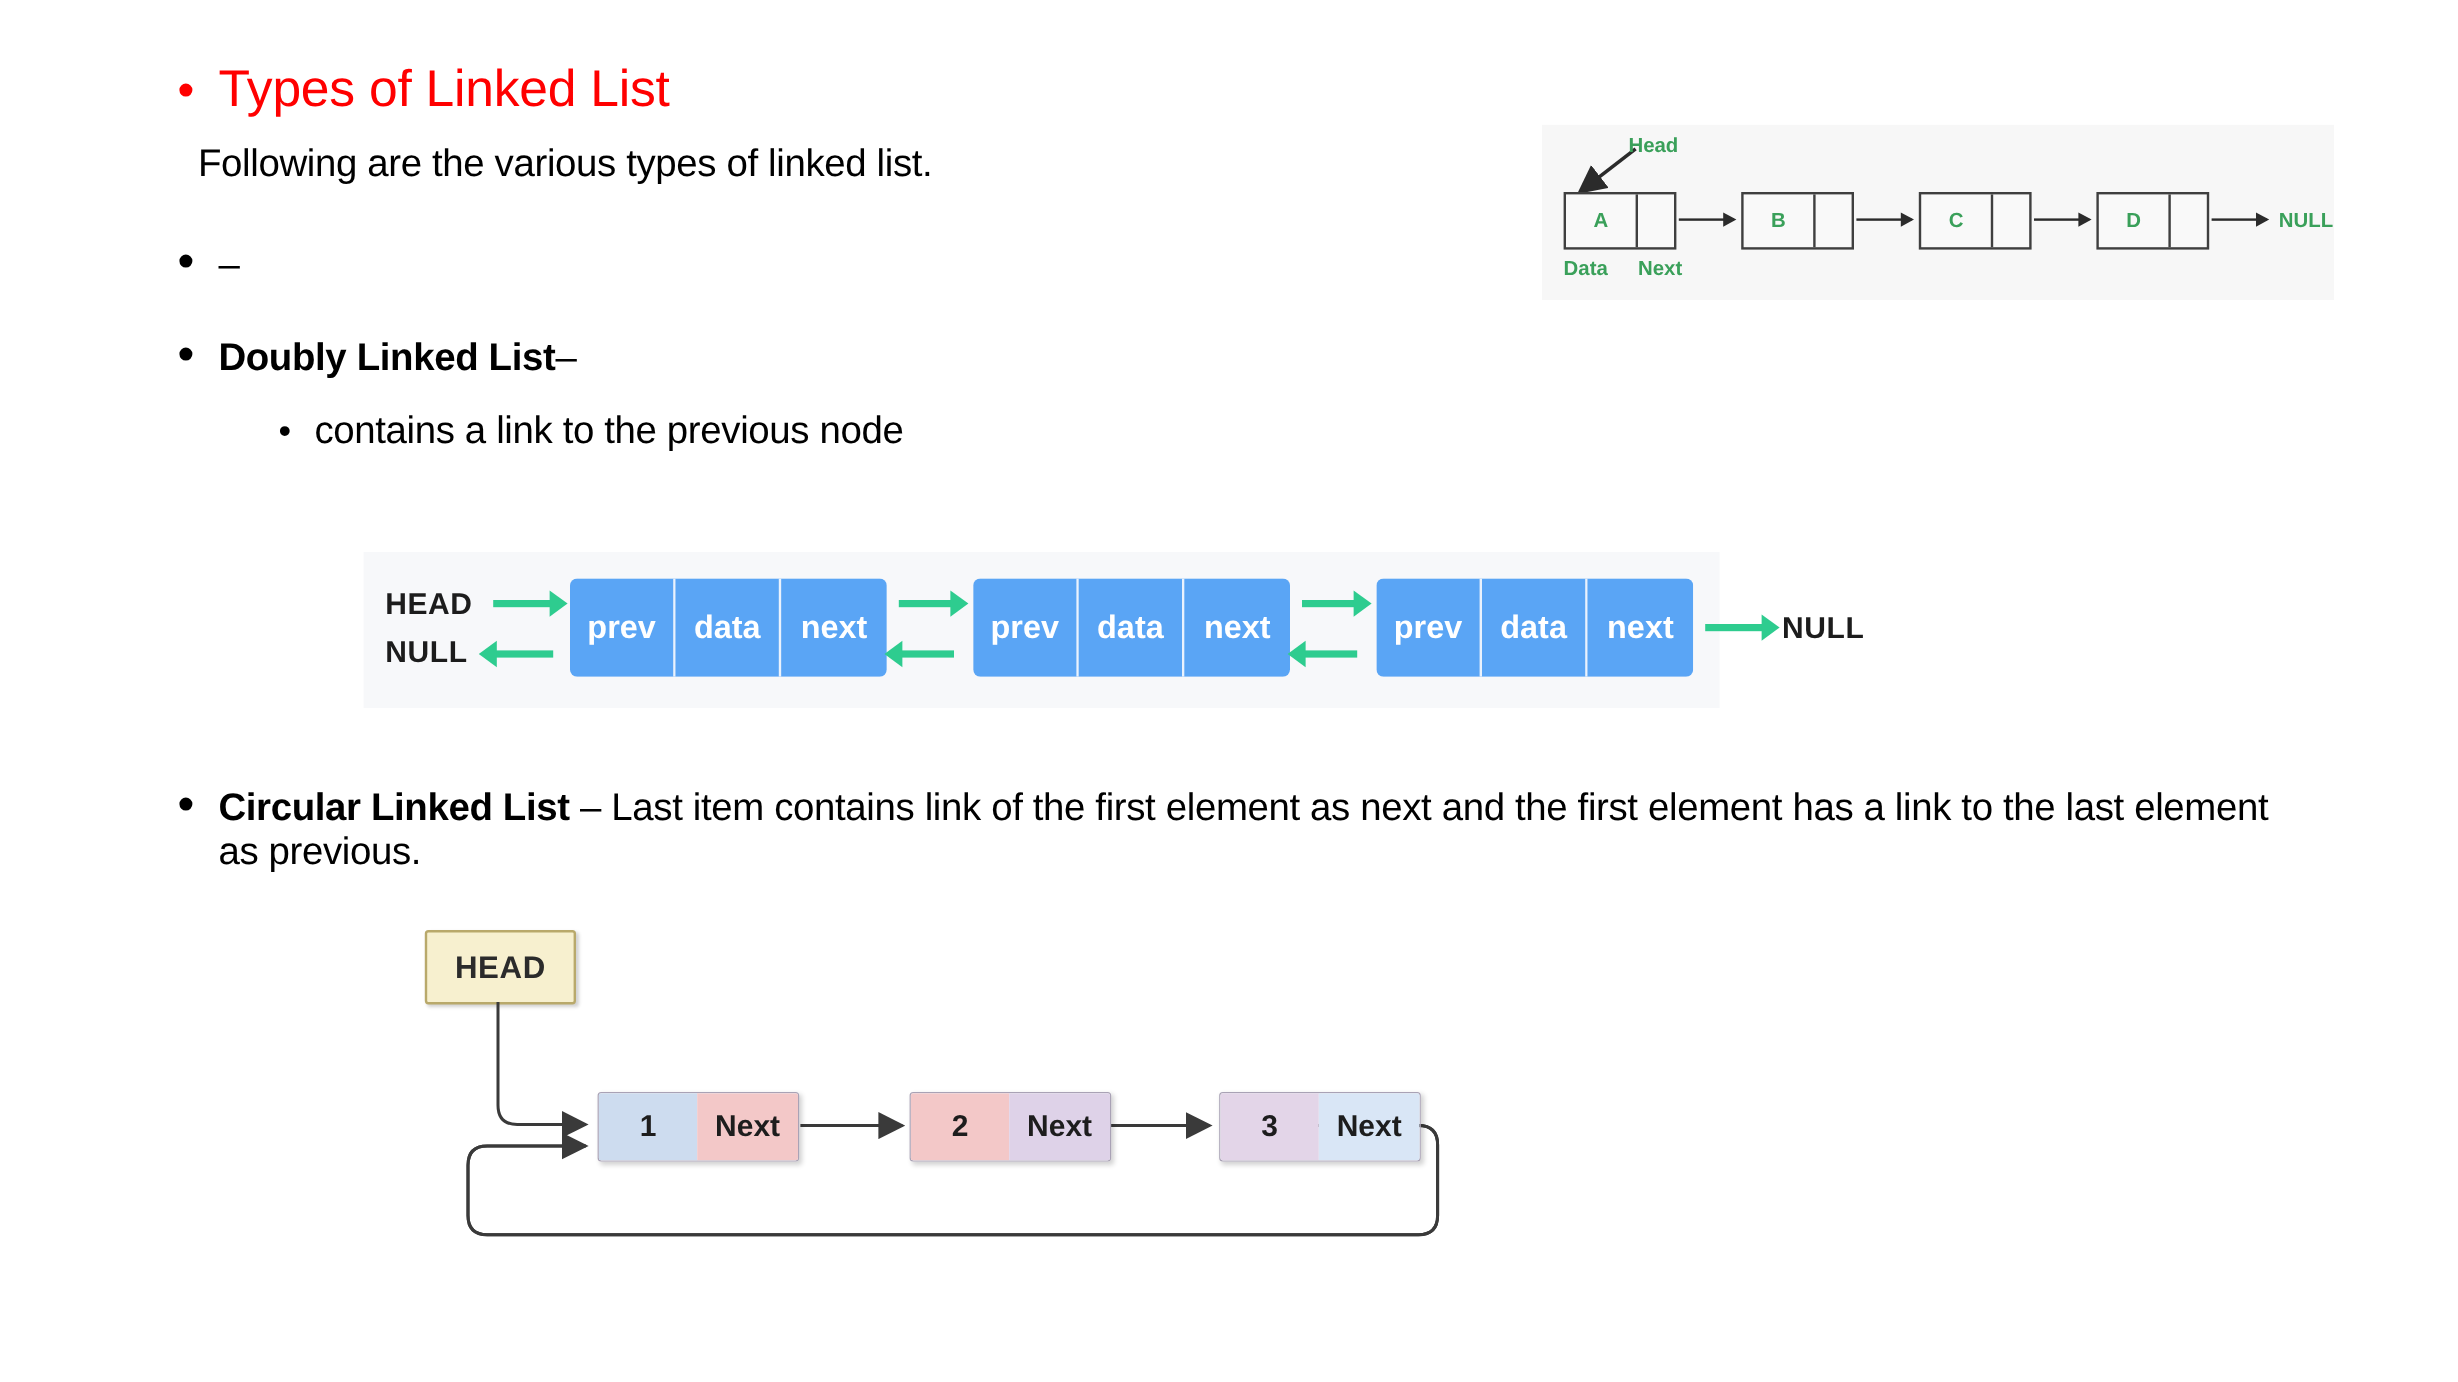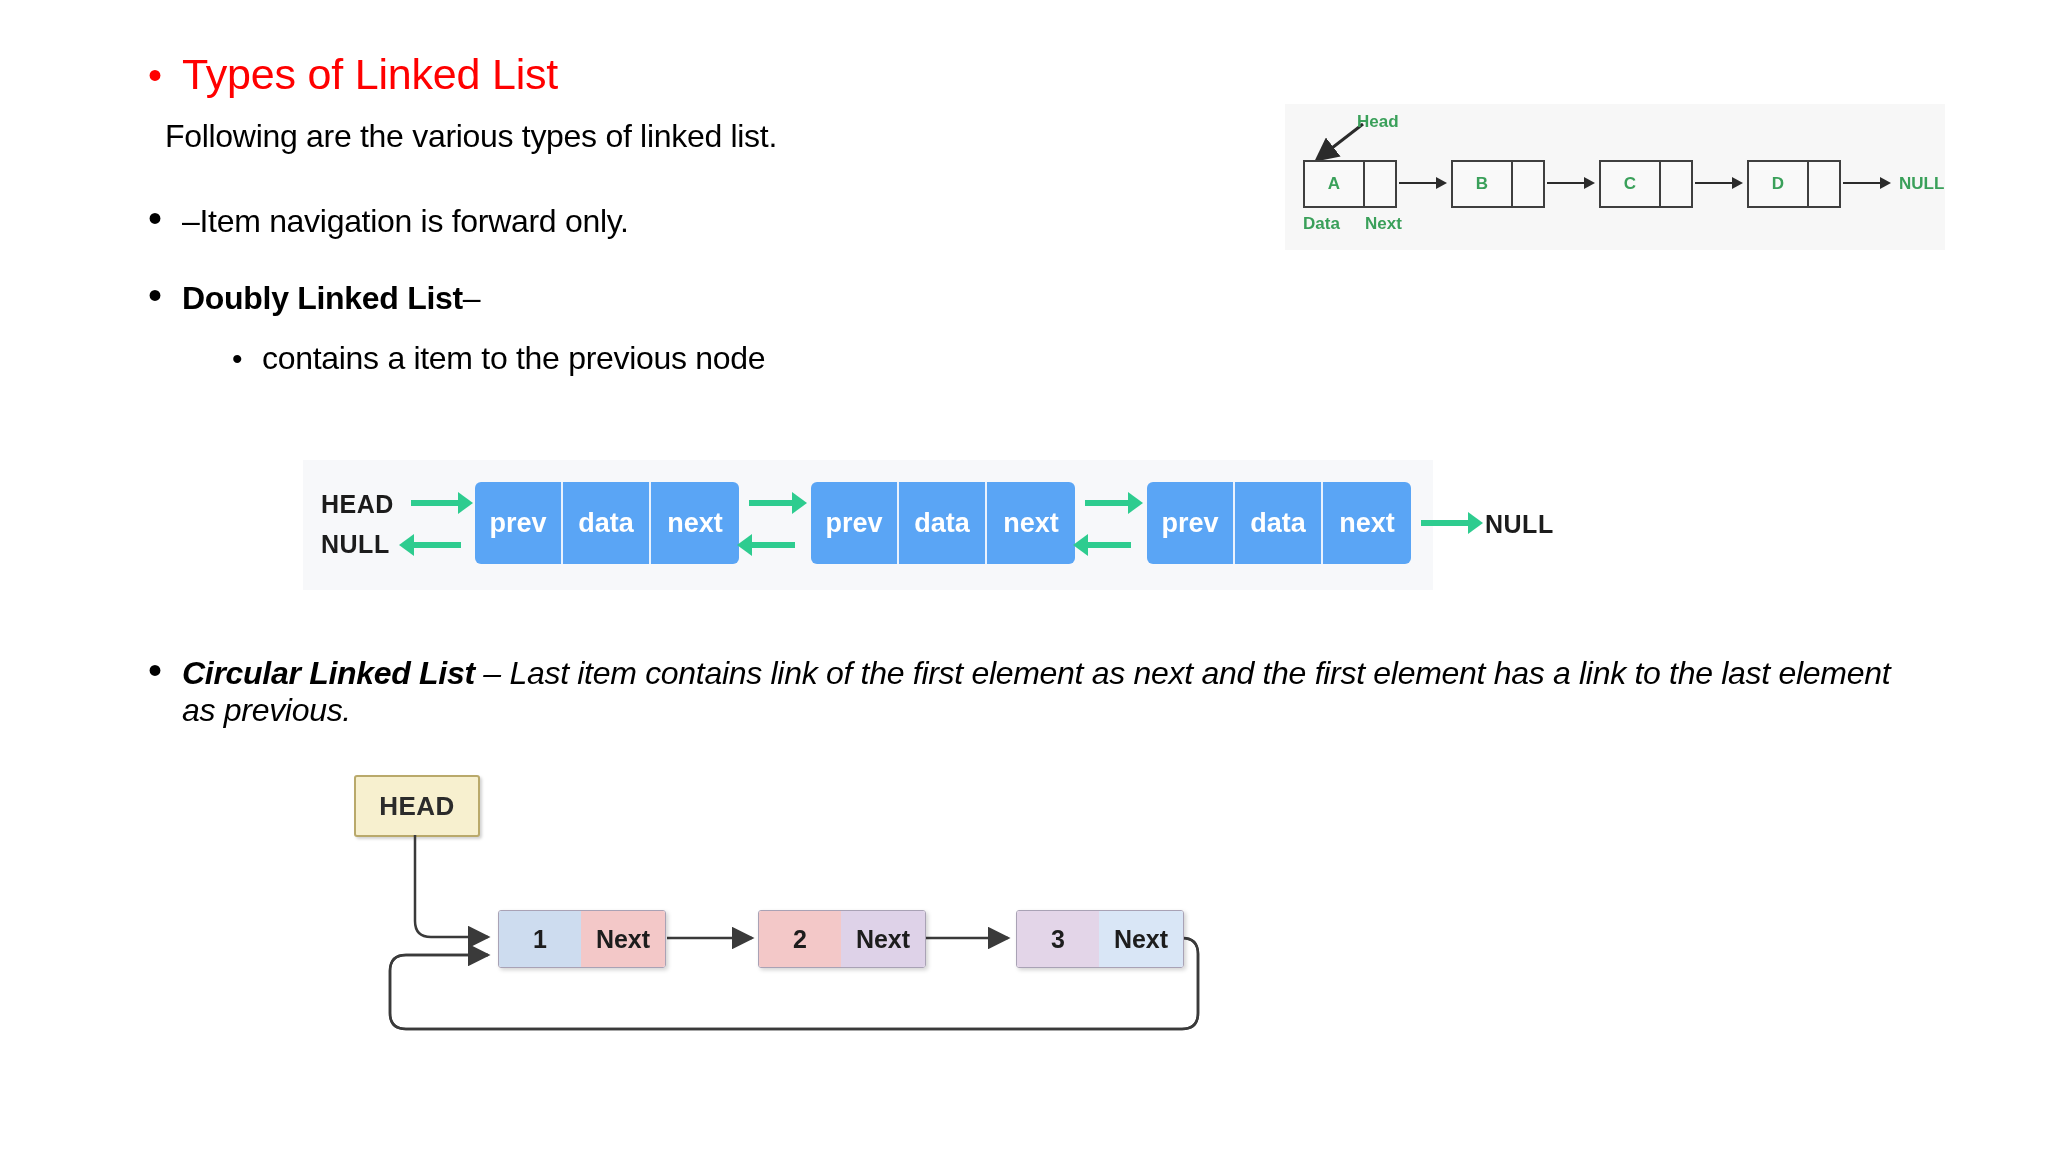--- a/index.html
+++ b/index.html
@@ -48,21 +48,21 @@
   }
 
   .txt-plain {
     font-size: 32px;
     font-weight: 400;
     letter-spacing: -0.3px;
   }
 
   .txt-bold { font-weight: 700; }
 
-  .para-wrap { white-space: normal; width: 1720px; font-style: italic; }
+  .para-wrap { white-space: normal; width: 1720px; }
 
   
   .singly-img {
     position: absolute;
     left: 1285px;
     top: 104px;
     width: 660px;
     height: 146px;
     background: #f7f7f7;
   }
@@ -249,32 +249,31 @@
     <span class="txt-red">Types of Linked List</span>
   </div>
 
   <div class="line" style="left:165px; top:118px;">
     <span class="txt-plain">Following are the various types of linked list.</span>
   </div>
 
   <div class="line" style="left:148px; top:198px;">
     <span class="bullet">•</span>
     <span class="txt-plain"> – </span>
-    <span class="txt-plain">Item navigation is forward only.</span>
   </div>
 
   <div class="line" style="left:148px; top:275px;">
     <span class="bullet">•</span>
     <span class="txt-plain txt-bold">Doubly Linked List</span>
     <span class="txt-plain"> – </span>
   </div>
 
   <div class="line" style="left:232px; top:340px;">
     <span class="bullet small">•</span>
-    <span class="txt-plain">contains a item to the previous node</span>
+    <span class="txt-plain">contains a link to the previous node</span>
   </div>
 
   <div class="line" style="left:148px; top:650px;">
     <span class="bullet">•</span>
     <span class="para-wrap">
       <span class="txt-plain txt-bold">Circular Linked List</span><span class="txt-plain"> – </span><span class="txt-plain">Last item contains link of the first element as next and the first element has a link to the last element as previous.</span>
     </span>
   </div>
 
   <div class="singly-img">

